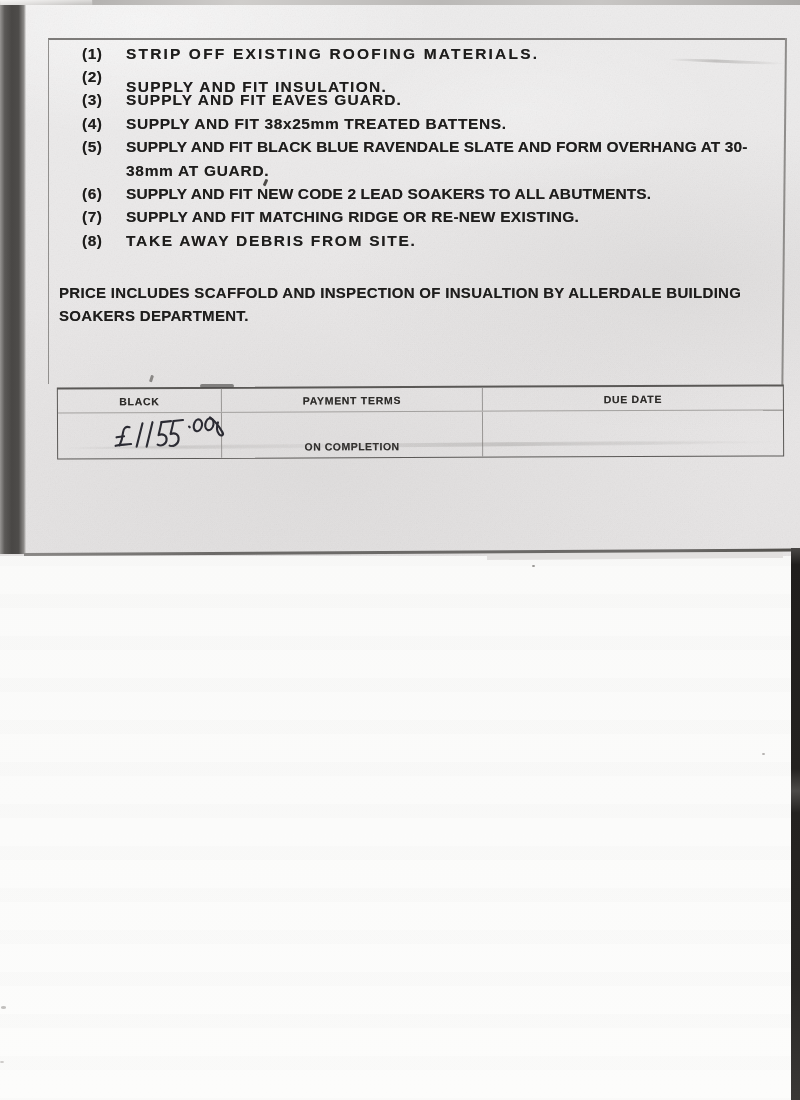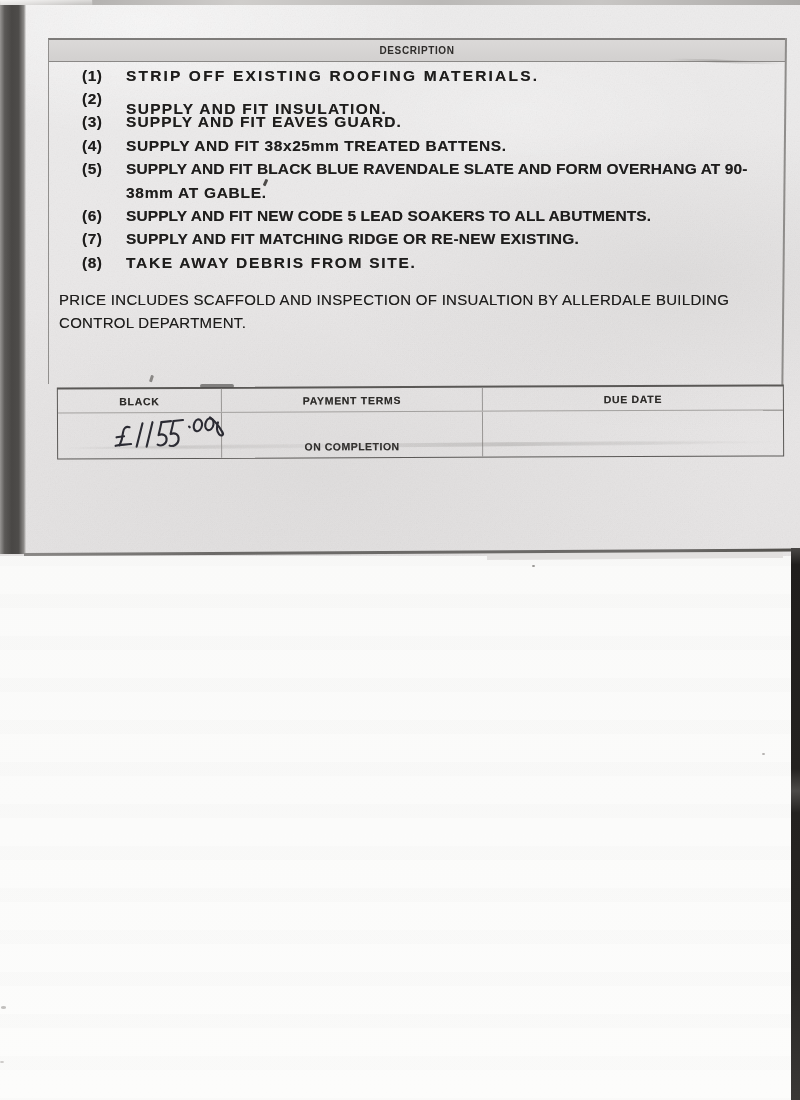--- a/index.html
+++ b/index.html
@@ -81,22 +81,22 @@
   .line:nth-child(1) .txt { letter-spacing:2.2px; }
   .line:nth-child(2) .txt { letter-spacing:1.3px;margin-top:20px; }
   .line:nth-child(3) .txt { letter-spacing:1.1px; }
   .line:nth-child(4) .txt { letter-spacing:0.6px; }
   .line:nth-child(5) .txt { letter-spacing:0.1px; }
   .line:nth-child(6) .txt { letter-spacing:0.7px; }
   .line:nth-child(7) .txt { letter-spacing:0.1px; }
   .line:nth-child(8) .txt { letter-spacing:0.25px; }
   .line:nth-child(9) .txt { letter-spacing:1.7px; }
   .desc-para {
-    margin:13px 0 0 10px; width:716px;
-    font-weight:normal; font-size:15px; letter-spacing:0.3px; line-height:23.2px;
+    margin:28px 0 0 10px; width:716px;
+    font-weight:bold; font-size:15px; letter-spacing:0.3px; line-height:23.2px;
     text-shadow:0 0 0.5px rgba(30,29,28,0.55);
   }
   .desc-para .pline { white-space:pre; }
   
   .quote-table {
     position:absolute; left:57px; top:386px; width:727px; height:72px; z-index:7;
     border:1.5px solid #5a5856; border-top-width:2.5px; box-sizing:border-box;
     transform:rotate(-0.25deg); color:#2e2c2a;
     display:flex; flex-direction:column;
   }
@@ -159,64 +159,61 @@
 </svg>
 
 <div class="top-band"></div>
 <div class="topleft-sliver"></div>
 <div class="left-strip"></div>
 <div class="paper-under-edge"></div>
 <div class="paper-edge"></div>
 <div class="right-strip"></div>
 
 <div class="desc-box">
-  <div class="desc-header">
-    <span>DESCRIPTION</span>
-  </div>
   <div class="desc-list">
     <div class="line">
       <span class="num">(1)</span>
       <span class="txt">STRIP OFF EXISTING ROOFING MATERIALS.</span>
     </div>
     <div class="line">
       <span class="num">(2)</span>
       <span class="txt">SUPPLY AND FIT INSULATION.</span>
     </div>
     <div class="line">
       <span class="num">(3)</span>
       <span class="txt">SUPPLY AND FIT EAVES GUARD.</span>
     </div>
     <div class="line">
       <span class="num">(4)</span>
       <span class="txt">SUPPLY AND FIT 38x25mm TREATED BATTENS.</span>
     </div>
     <div class="line">
       <span class="num">(5)</span>
-      <span class="txt">SUPPLY AND FIT BLACK BLUE RAVENDALE SLATE AND FORM OVERHANG AT 90-</span>
+      <span class="txt">SUPPLY AND FIT BLACK BLUE RAVENDALE SLATE AND FORM OVERHANG AT 30-</span>
     </div>
     <div class="line">
       <span class="num"></span>
-      <span class="txt">38mm AT GABLE.</span>
+      <span class="txt">38mm AT GUARD.</span>
     </div>
     <div class="line">
       <span class="num">(6)</span>
-      <span class="txt">SUPPLY AND FIT NEW CODE 5 LEAD SOAKERS TO ALL ABUTMENTS.</span>
+      <span class="txt">SUPPLY AND FIT NEW CODE 2 LEAD SOAKERS TO ALL ABUTMENTS.</span>
     </div>
     <div class="line">
       <span class="num">(7)</span>
       <span class="txt">SUPPLY AND FIT MATCHING RIDGE OR RE-NEW EXISTING.</span>
     </div>
     <div class="line">
       <span class="num">(8)</span>
       <span class="txt">TAKE AWAY DEBRIS FROM SITE.</span>
     </div>
   </div>
   <div class="desc-para">
     <div class="pline">PRICE INCLUDES SCAFFOLD AND INSPECTION OF INSUALTION BY ALLERDALE BUILDING</div>
-    <div class="pline">CONTROL DEPARTMENT.</div>
+    <div class="pline">SOAKERS DEPARTMENT.</div>
   </div>
 </div>
 <div class="desc-right-border"></div>
 
 <div class="quote-table">
   <div class="t-head">
     <div class="t-cell c1">BLACK</div>
     <div class="t-cell c2">PAYMENT TERMS</div>
     <div class="t-cell c3">DUE DATE</div>
   </div>

